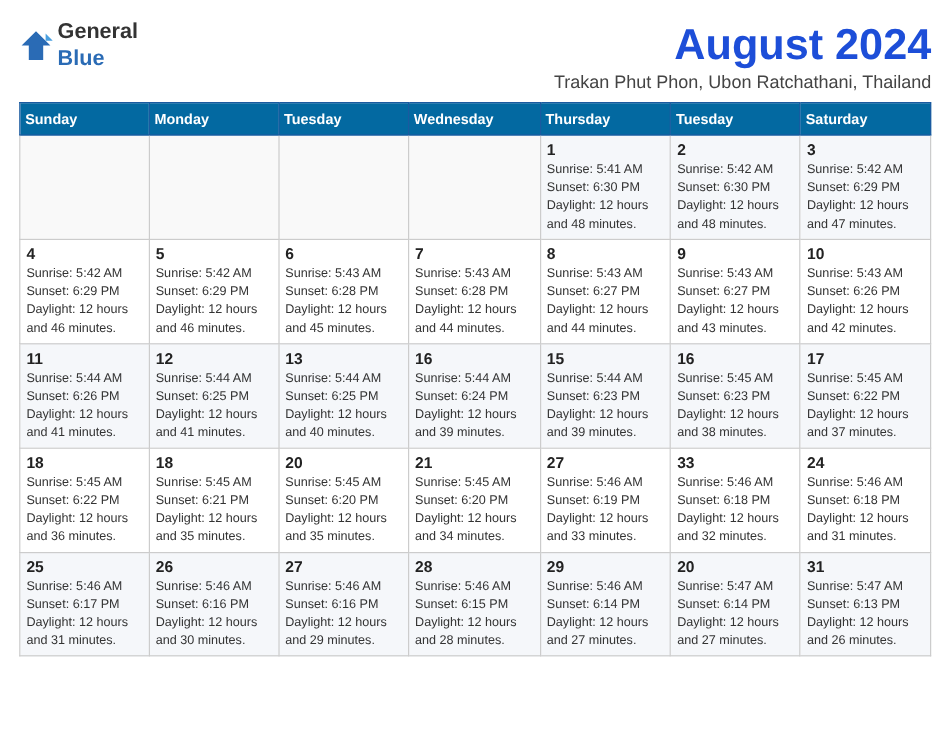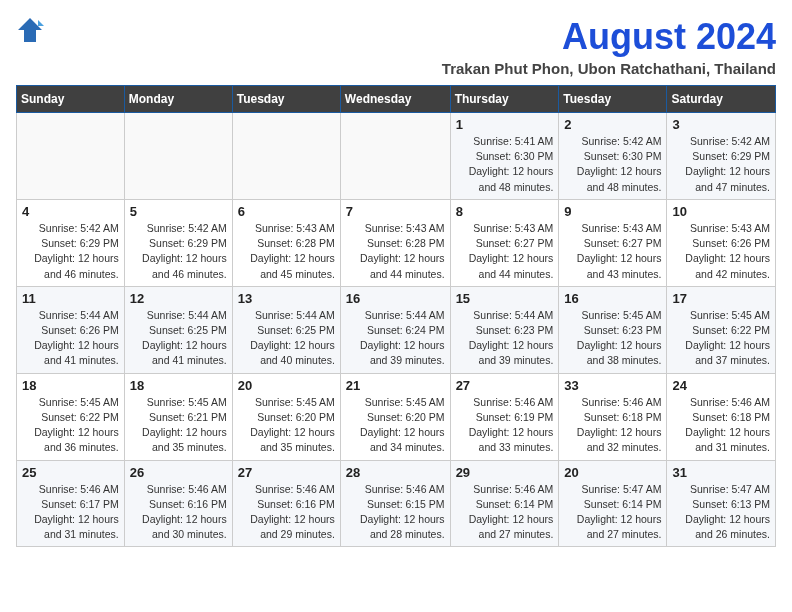--- a/index.html
+++ b/index.html
@@ -37,29 +37,28 @@
     }
     .month-year {
       font-size: 36px;
       font-weight: bold;
       color: #1d4ed8;
     }
     .location {
       font-size: 15px;
       color: #444;
       margin-top: 2px;
-      font-weight: bold;
     }
     .calendar-table {
       width: 100%;
       border-collapse: collapse;
       font-size: 11px;
     }
     .calendar-table th {
-      background: #404040;
+      background: #0369a1;
       color: #fff;
       padding: 6px 4px;
       text-align: left;
       font-size: 12px;
       font-weight: bold;
       border: 1px solid #1a5aa0;
     }
     .calendar-table td {
       border: 1px solid #ccc;
       vertical-align: top;
@@ -78,35 +77,38 @@
       font-weight: bold;
       font-size: 13px;
       color: #222;
       display: block;
       margin-bottom: 2px;
     }
     .day-info {
       color: #333;
       font-size: 10.5px;
       line-height: 1.45;
-      text-align: right;
     }
     .empty-cell {
       background: #f9f9f9 !important;
     }
   </style>
 </head>
 <body>
 
 <div class="header-section">
   <div class="logo">
     <svg class="logo-icon" viewBox="0 0 28 28">
       <polygon points="14,2 26,14 20,14 20,26 8,26 8,14 2,14" fill="#2a6bb5"></polygon>
       <polygon points="22,4 28,10 22,10" fill="#4aa0e0"></polygon>
     </svg>
+    <div class="logo-text">
+      <span class="logo-general">General</span><br>
+      <span class="logo-blue">Blue</span>
+    </div>
   </div>
   <div class="title-block">
     <div class="month-year">August 2024</div>
     <div class="location">Trakan Phut Phon, Ubon Ratchathani, Thailand</div>
   </div>
 </div>
 
 <table class="calendar-table">
   <thead>
     <tr>

